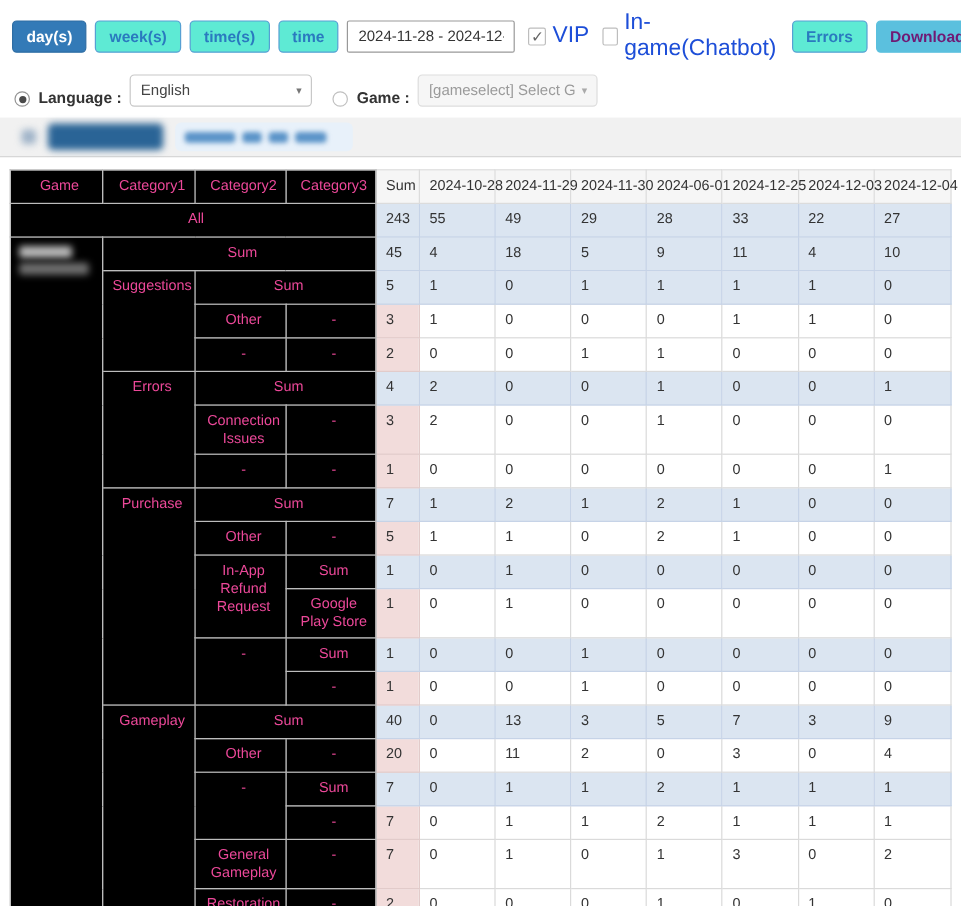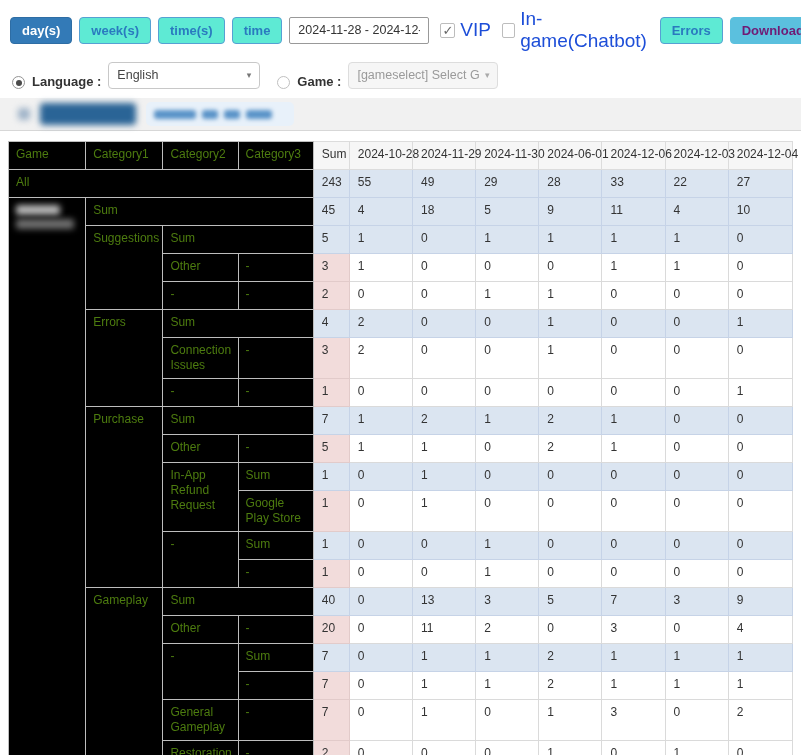--- a/index.html
+++ b/index.html
@@ -59,21 +59,21 @@
     display:flex; align-items:center; gap:6px; padding:0 8px;
   }
   .blur-tag { height:9px; border-radius:3px; background:#5a93c8; filter:blur(2px); }
   
   table.report {
     margin:10px 0 0 8px; border-collapse:collapse; table-layout:fixed; width:785px;
     font-size:12px; line-height:15px;
   }
   th, td { vertical-align:top; height:28px; }
   th.c-label, td.c-label {
-    background:#000; color:#4d7c0f; font-weight:normal; text-align:left;
+    background:#000; color:#ec4899; font-weight:normal; text-align:center;
     border:1px solid #bdbdbd; padding:5px 2px 5px 7px;
   }
   th.c-val {
     background:#f6f6f6; color:#333; font-weight:normal; text-align:left;
     border:1px solid #dcdcdc; padding:5px 2px 5px 8px; white-space:nowrap;
   }
   td.c-data { padding:5px 2px 5px 8px; color:#333; }
   td.c-white { background:#fff; border:1px solid #dadada; }
   td.c-blue  { background:#dbe5f1; border:1px solid #c6d3e7; }
   td.c-pink  { background:#f2dcdb; border:1px solid #e2cbca; }
@@ -150,21 +150,21 @@
       <tr>
         <th class="c-label">Game</th>
         <th class="c-label">Category1</th>
         <th class="c-label">Category2</th>
         <th class="c-label">Category3</th>
         <th class="c-val">Sum</th>
         <th class="c-val">2024-10-28</th>
         <th class="c-val">2024-11-29</th>
         <th class="c-val">2024-11-30</th>
         <th class="c-val">2024-06-01</th>
-        <th class="c-val">2024-12-06</th>
+        <th class="c-val">2024-12-25</th>
         <th class="c-val">2024-12-03</th>
         <th class="c-val">2024-12-04</th>
       </tr>
     </thead>
   <tbody>
       <tr>
         <td class="c-label" colspan="4">All</td>
         <td class="c-data c-blue">243</td>
         <td class="c-data c-blue">55</td>
         <td class="c-data c-blue">49</td>

